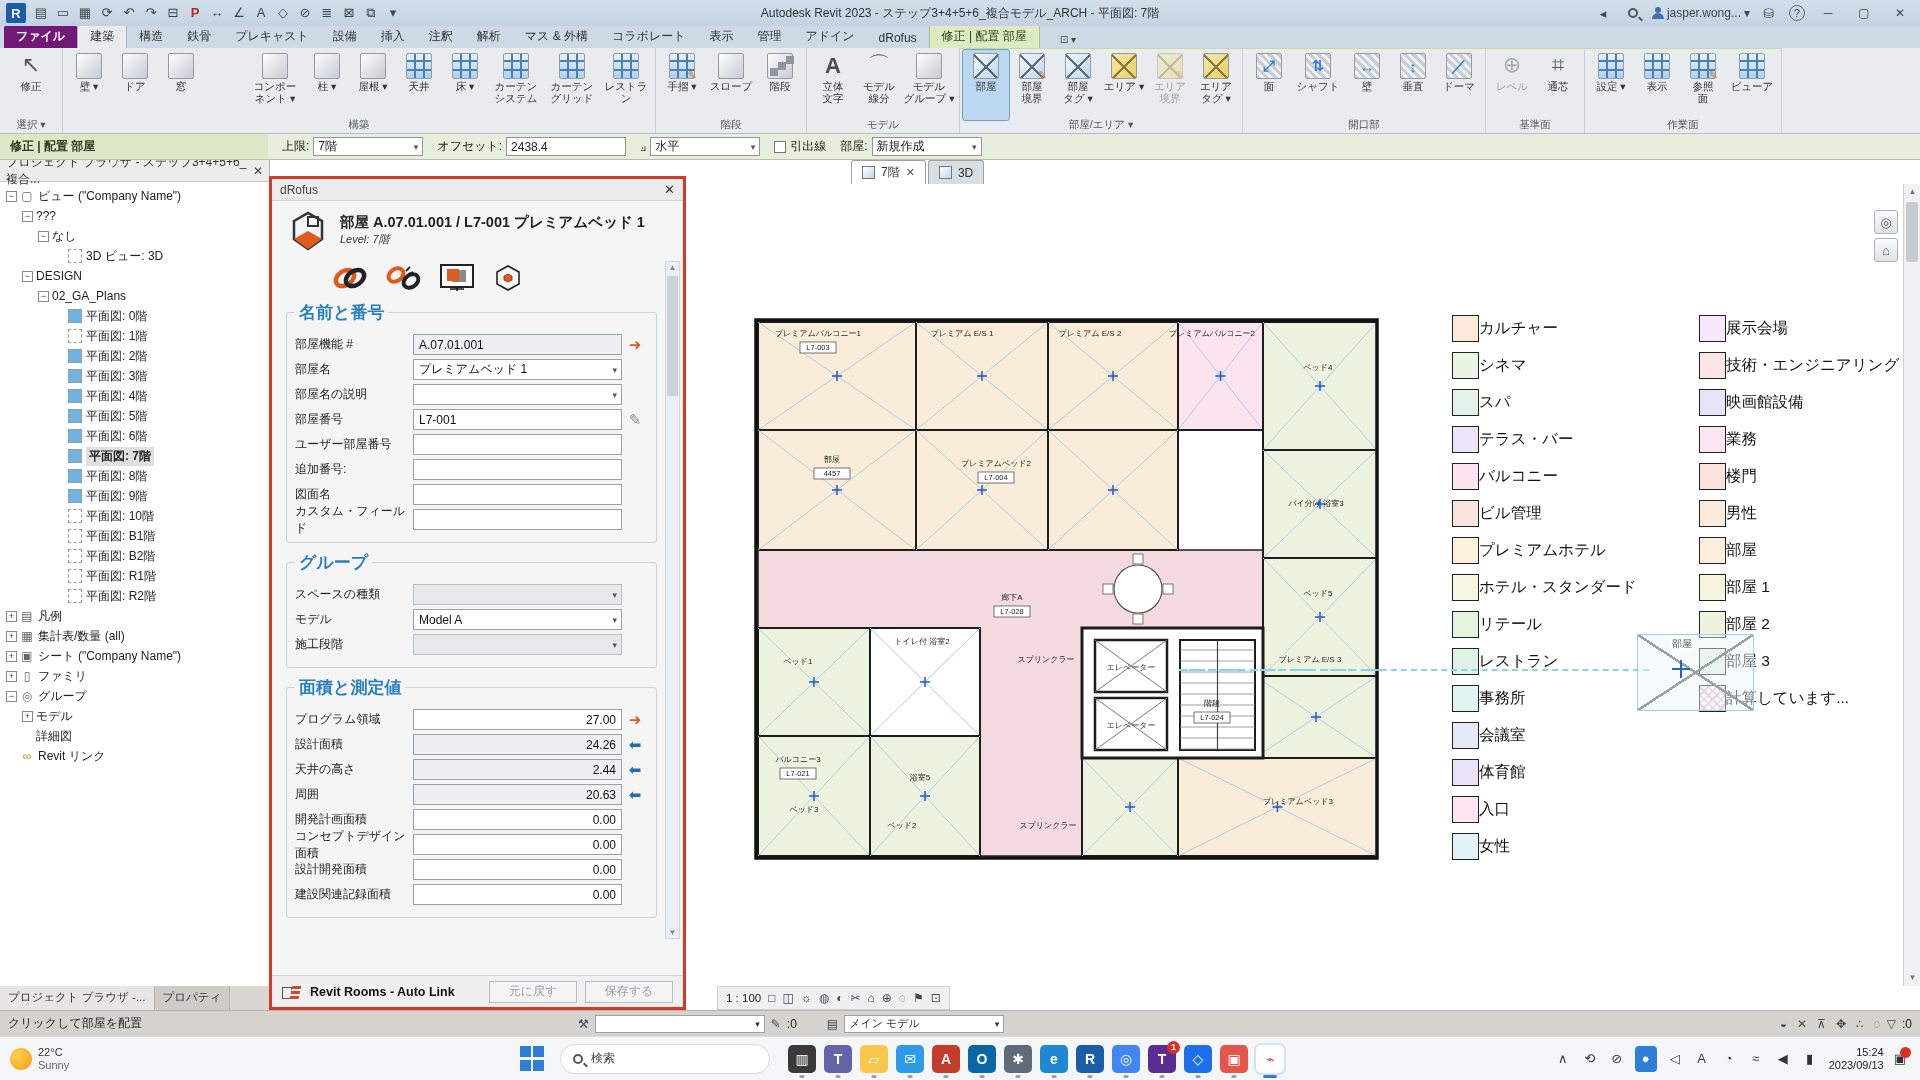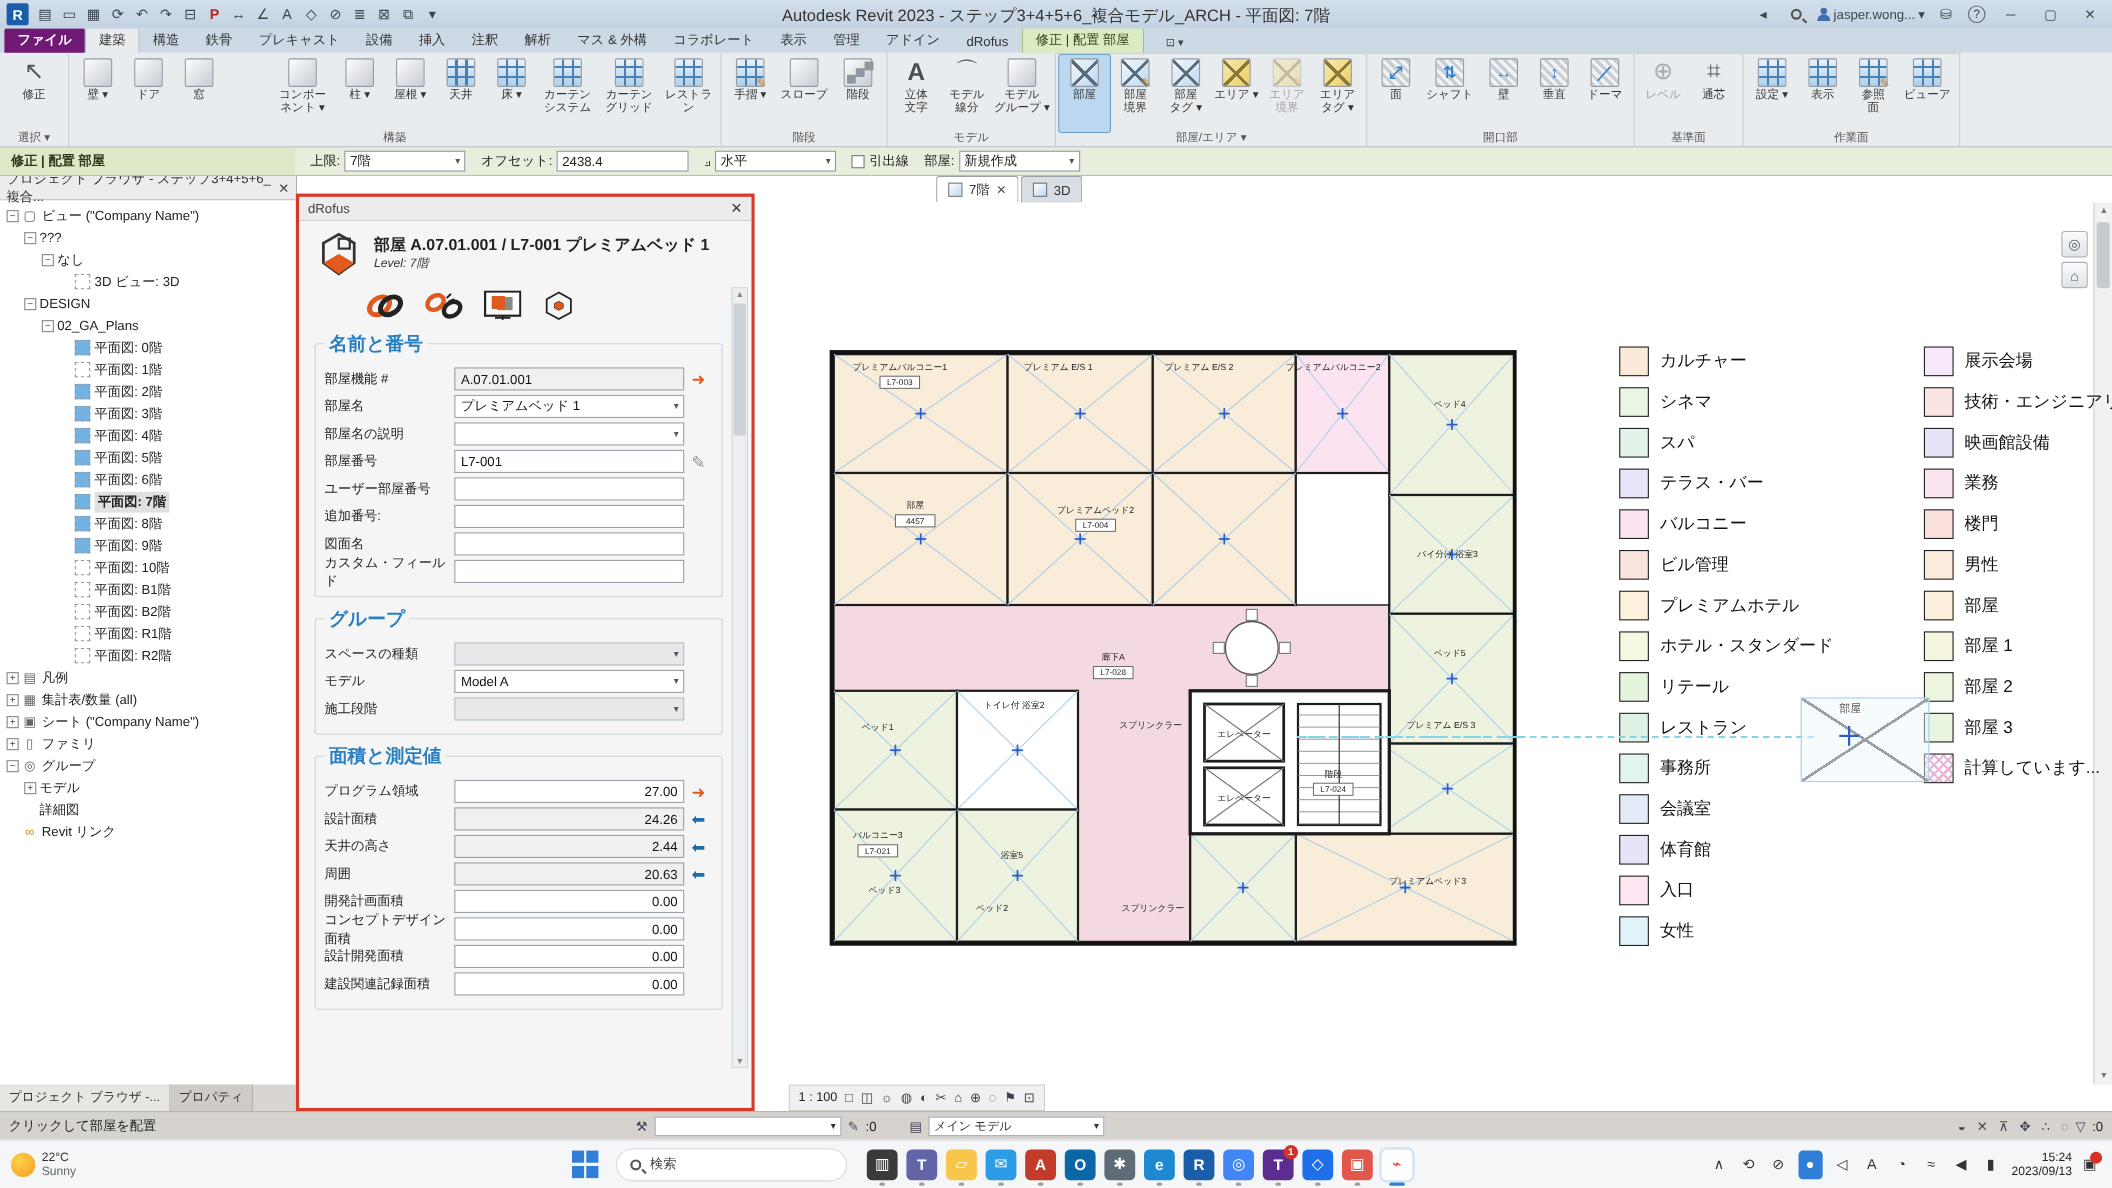--- a/index.html
+++ b/index.html
@@ -2,21 +2,21 @@
 <html><head>
 <meta charset="utf-8">
 <style>
   *{margin:0;padding:0;box-sizing:border-box;font-family:"Liberation Sans","DejaVu Sans",sans-serif;}
   html,body{width:1920px;height:1080px;overflow:hidden;background:#fff;font-size:12px;color:#222;}
 
   
   #titlebar{position:absolute;left:0;top:0;width:1920px;height:26px;background:linear-gradient(180deg,#d2dfeb,#c3d2e2);display:flex;align-items:center;padding:0 6px;z-index:60;}
   .qat-ic{display:inline-flex;align-items:center;justify-content:center;width:20px;height:20px;margin:0 1px;color:#3d464f;font-size:13px;border-radius:2px;cursor:default;}
   #revit-logo{width:20px;height:20px;background:#1a5da8;color:#fff;font-weight:bold;display:flex;align-items:center;justify-content:center;border-radius:2px;margin-right:4px;font-size:13px;}
-  #win-title{position:absolute;left:50%;transform:translateX(-50%);top:5px;font-size:15px;color:#333;white-space:nowrap;}
+  #win-title{position:absolute;left:50%;transform:translateX(-50%);top:5px;font-size:12px;color:#333;white-space:nowrap;}
   #tb-right{margin-left:auto;display:flex;align-items:center;gap:8px;color:#3d464f;}
   .winbtn{width:28px;height:20px;display:flex;align-items:center;justify-content:center;font-size:12px;color:#444;}
   #user-chip{display:flex;align-items:center;gap:3px;font-size:12px;}
   .person{width:12px;height:12px;position:relative;display:inline-block;}
   .person:before{content:"";position:absolute;left:3px;top:0;width:6px;height:6px;border-radius:50%;background:#3f6fae;}
   .person:after{content:"";position:absolute;left:0;top:6px;width:12px;height:6px;border-radius:6px 6px 0 0;background:#3f6fae;}
 
   
   #tabrow{position:absolute;left:0;top:26px;width:1920px;height:22px;background:#cdd9e5;display:flex;align-items:flex-end;padding-left:4px;z-index:55;}
   .rtab{padding:3px 12px;font-size:12px;color:#333;cursor:default;border-radius:3px 3px 0 0;white-space:nowrap;}
@@ -80,21 +80,21 @@
   .navbtn{width:24px;height:24px;border:1px solid #aab2ba;background:linear-gradient(180deg,#fafbfc,#dfe4e9);border-radius:3px;display:flex;align-items:center;justify-content:center;color:#556;font-size:13px;}
   #vscroll{position:absolute;right:0;top:24px;width:17px;height:802px;background:#f0f1f2;border-left:1px solid #cfd3d7;}
   #vscroll .thumb{position:absolute;left:2px;top:18px;width:12px;height:60px;background:#c6cbd0;border-radius:3px;}
   #vscroll .ar{position:absolute;left:0;width:17px;height:16px;font-size:8px;color:#777;text-align:center;line-height:16px;}
 
   
   #plan{position:absolute;left:750px;top:310px;width:635px;height:553px;z-index:2;}
   
   #legend{position:absolute;left:1452px;top:314px;z-index:2;display:flex;gap:62px;}
   .lcol{display:flex;flex-direction:column;gap:9px;}
-  .litem{display:flex;align-items:center;gap:10px;height:28px;margin-left:20px;}
+  .litem{display:flex;align-items:center;height:28px;}
   .lsw{width:27px;height:27px;border:1px solid #222;flex:none;}
   .lsw.hatch{background-image:repeating-linear-gradient(45deg,transparent 0 4px,#eab6d8 4px 6px),repeating-linear-gradient(-45deg,transparent 0 4px,#eab6d8 4px 6px);background-color:#fff;}
   .llab{font-size:15.5px;color:#111;white-space:nowrap;}
 
   
   #dashline{position:absolute;left:1179px;top:669px;width:470px;border-top:2px dashed #86d4e8;z-index:3;}
   #cursorbox{position:absolute;left:1637px;top:634px;width:117px;height:77px;border:1.5px solid #9ed2ea;background:rgba(235,248,253,.45);z-index:4;}
   #cursorbox .xx{position:absolute;left:0;top:0;width:100%;height:100%;background-image:linear-gradient(to top right,transparent 49%,#9aa2a8 49%,#9aa2a8 51%,transparent 51%),linear-gradient(to bottom right,transparent 49%,#9aa2a8 49%,#9aa2a8 51%,transparent 51%);}
   #cursorbox .tag{position:absolute;left:32px;top:2px;font-size:10px;color:#555;background:rgba(255,255,255,.7);padding:0 2px;}
   #cursorcross{position:absolute;left:1672px;top:660px;width:18px;height:18px;z-index:5;}
@@ -1070,20 +1070,26 @@
           </div>
         </div>
     </fieldset>
 
     <div id="dr-scroll">
       <div class="ar" style="top:1px;">▲</div>
       <div class="thumb"></div>
       <div class="ar" style="bottom:1px;">▼</div>
     </div>
   </div>
+  <div id="dr-foot">
+    <span class="dricon"></span>
+    <span class="ttl">Revit Rooms - Auto Link</span>
+    <div class="drbtn">元に戻す</div>
+    <div class="drbtn">保存する</div>
+  </div>
 </div>
 
 <div id="bottom-tabs">
     <div class="btab active">プロジェクト ブラウザ -...</div>
     <div class="btab">プロパティ</div>
   </div>
 <div id="viewbar">
   <span class="sc">1 : 100</span>
 <span class="vbic">□</span>
     <span class="vbic">◫</span>

